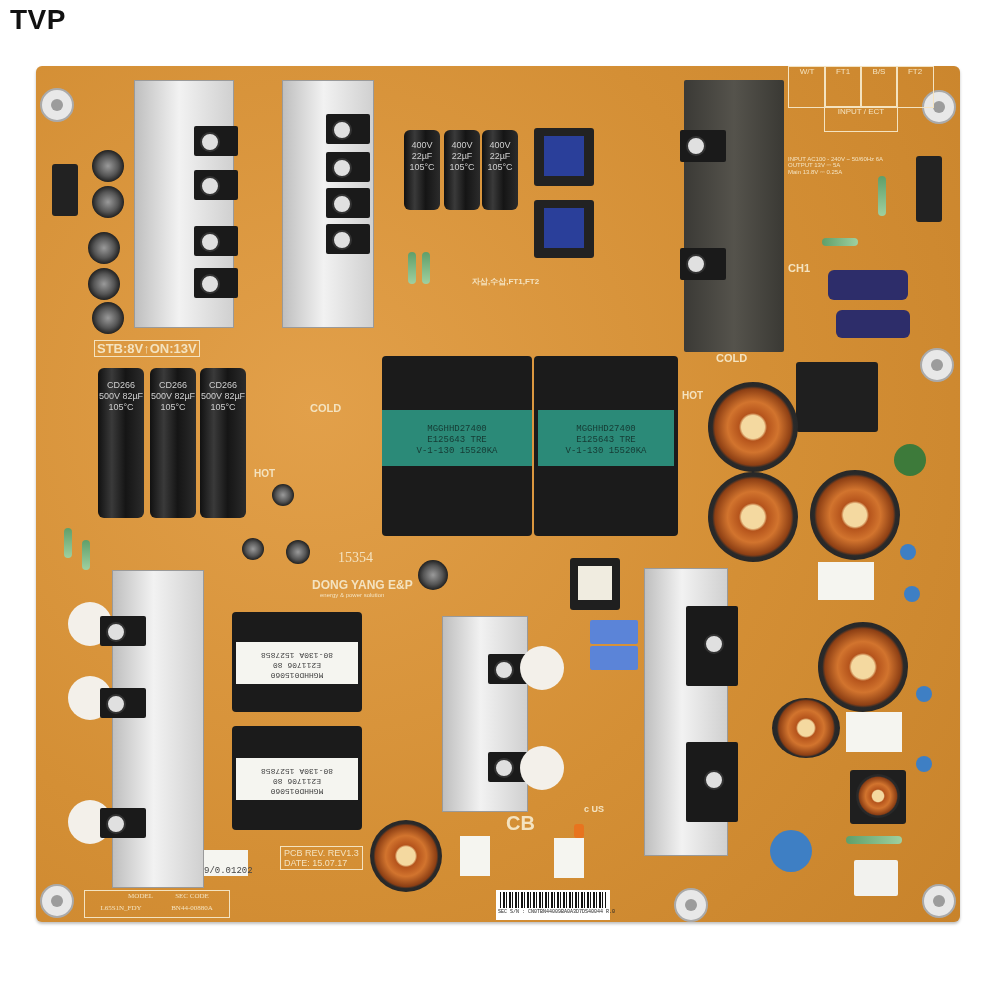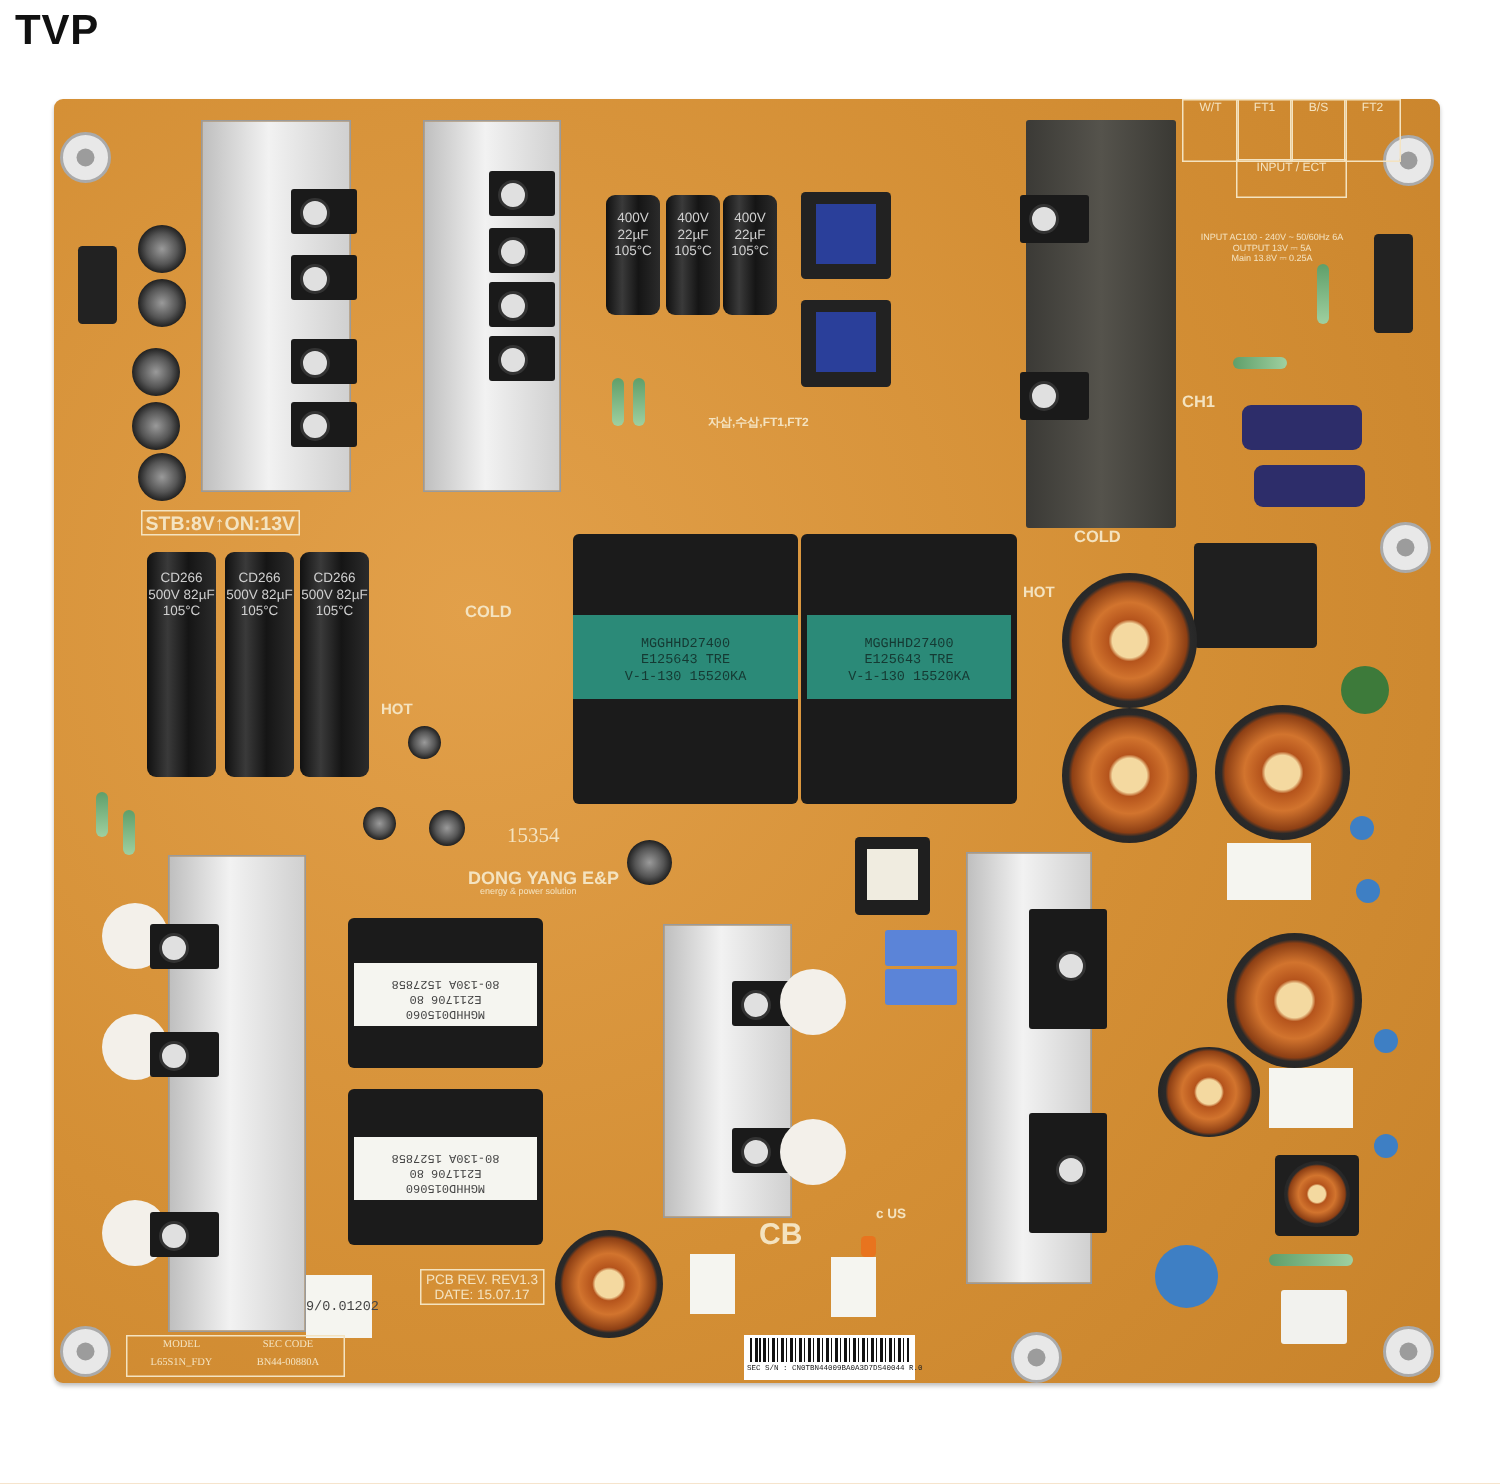--- a/index.html
+++ b/index.html
@@ -2,21 +2,21 @@
 <html><head>
 <meta charset="utf-8">
 <style>
   html,body{margin:0;padding:0;background:#ffffff;}
   body{width:1000px;height:989px;position:relative;overflow:hidden;font-family:"Liberation Sans",sans-serif;}
   .abs{position:absolute;}
   #brand{left:10px;top:4px;font-weight:bold;font-size:28px;color:#111;letter-spacing:0.5px;font-family:"Liberation Sans",sans-serif;}
   #pcb{left:36px;top:66px;width:924px;height:856px;background:#d99233;border-radius:6px;
        background-image:radial-gradient(circle at 30% 40%,#e2a04a 0%,#d48f35 55%,#c8832b 100%);
        box-shadow:0 2px 3px rgba(0,0,0,0.25);}
-  .silk{color:#f4e3c0;font-family:"Liberation Sans",sans-serif;font-weight:bold;text-align:center;}
+  .silk{color:#f4e3c0;font-family:"Liberation Sans",sans-serif;font-weight:bold;}
   .heatsink{background:linear-gradient(90deg,#bfbfbf,#f2f2f2 45%,#d0d0d0);border:1px solid #9a9a9a;}
   .to220{background:#1a1a1a;border-radius:2px;}
   .to220 .tab{position:absolute;left:6px;top:6px;width:16px;height:16px;border-radius:50%;background:#e0e0e0;border:2px solid #333;}
   .cap{background:linear-gradient(90deg,#111,#3a3a3a 30%,#151515 60%,#2b2b2b);border-radius:6px;color:#cfcfcf;font-size:9px;text-align:center;line-height:11px;}
   .capsm{border-radius:50%;background:radial-gradient(circle,#9a9a9a 0%,#555 45%,#222 70%);}
   .xfmr{background:#1b1b1b;border-radius:4px;}
   .xlabel{background:#2b8a78;color:#153a33;font-family:"Liberation Mono",monospace;font-size:9px;line-height:11px;text-align:center;padding-top:14px;box-sizing:border-box;}
   .toroid{border-radius:50%;background:radial-gradient(circle,#f4d9a0 0%,#f4d9a0 18%,#b5541c 22%,#d2742e 40%,#8d3f14 60%,#2a2a2a 64%,#1a1a1a 100%);}
   .wlabel{background:#f5f5f0;color:#444;font-family:"Liberation Mono",monospace;font-size:8px;line-height:10px;text-align:center;}
   .mount{width:34px;height:34px;border-radius:50%;background:#e8e8e8;border:2px solid #aaa;box-sizing:border-box;}
@@ -222,24 +222,24 @@
   <div class="abs" style="left:538px;top:758px;width:10px;height:14px;background:#e8741e;border-radius:3px"></div>
 
   <div class="abs wlabel" style="left:424px;top:770px;width:30px;height:40px"></div>
   <div class="abs wlabel" style="left:518px;top:772px;width:30px;height:40px"></div>
 
   <div class="abs" style="left:244px;top:780px;border:1.5px solid #f4e3c0;padding:1px 3px">
     <div class="silk" style="font-size:9px;font-weight:normal">PCB REV. REV1.3</div>
     <div class="silk" style="font-size:9px;font-weight:normal">DATE: 15.07.17</div>
   </div>
 
-  <div class="abs wlabel" style="left:168px;top:784px;width:44px;height:42px;font-size:9px;line-height:42px">9/0.01202</div>
+  <div class="abs wlabel" style="left:168px;top:784px;width:44px;height:26px;font-size:9px;line-height:42px">9/0.01202</div>
 
   <div class="abs" style="left:48px;top:824px;width:144px;height:26px;border:1px solid #f4e3c0">
-    <div class="abs silk" style="left:4px;top:1px;width:64px;font-size:7px;text-align:center;font-family:'Liberation Serif',serif;font-weight:normal">MODEL</div>
+    <div class="abs silk" style="left:4px;top:1px;width:64px;font-size:7px;text-align:right;font-family:'Liberation Serif',serif;font-weight:normal">MODEL</div>
     <div class="abs silk" style="left:74px;top:1px;width:66px;font-size:7px;text-align:center;font-family:'Liberation Serif',serif;font-weight:normal">SEC CODE</div>
     <div class="abs silk" style="left:4px;top:13px;width:64px;font-size:7px;text-align:center;font-family:'Liberation Serif',serif;font-weight:normal">L65S1N_FDY</div>
     <div class="abs silk" style="left:74px;top:13px;width:66px;font-size:7px;text-align:center;font-family:'Liberation Serif',serif;font-weight:normal">BN44-00880A</div>
   </div>
 
   <div class="abs" style="left:460px;top:824px;width:114px;height:30px;background:#fff">
     <div class="abs" style="left:4px;top:2px;width:106px;height:16px;background:repeating-linear-gradient(90deg,#111 0,#111 1px,#fff 1px,#fff 3px,#111 3px,#111 5px,#fff 5px,#fff 6px)"></div>
     <div class="abs" style="left:2px;top:19px;font-size:5px;color:#222;font-family:'Liberation Mono',monospace;white-space:nowrap"><span>SEC S/N : CN0TBN44009BA0A3D7DS40044</span> <span>R.0</span></div>
   </div>
 

